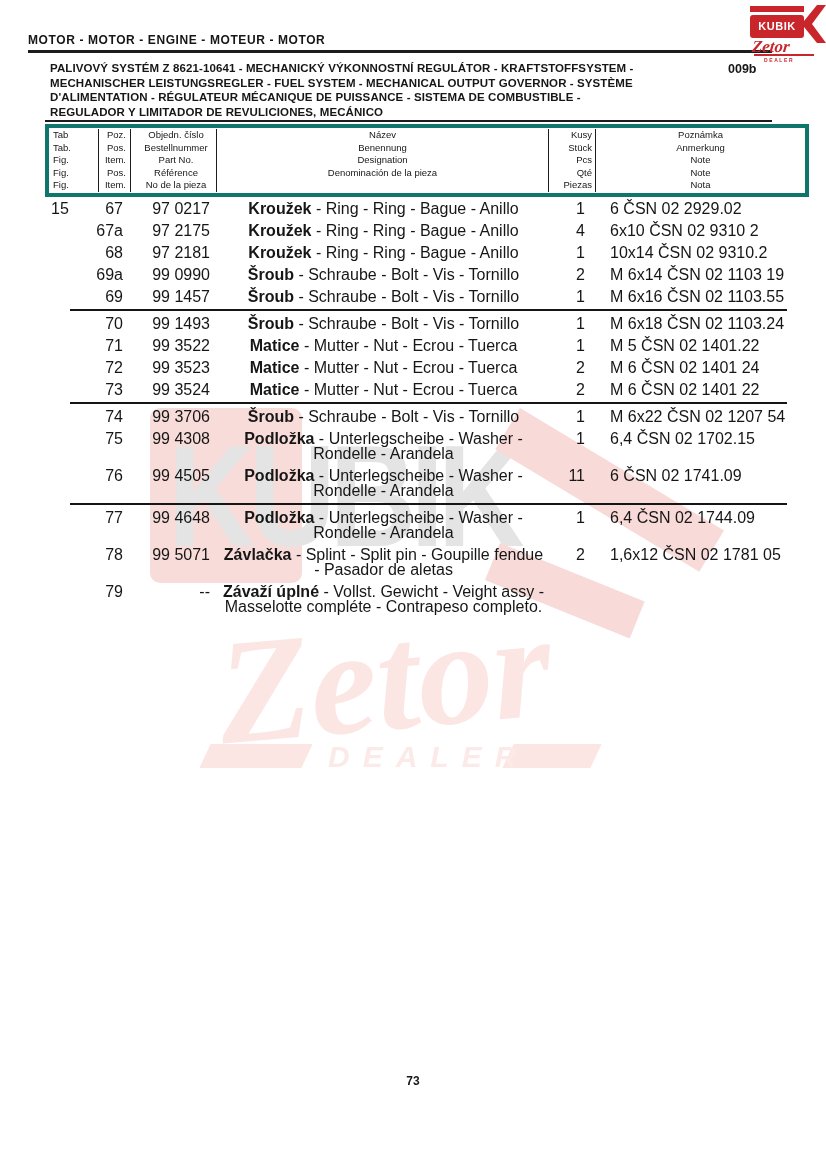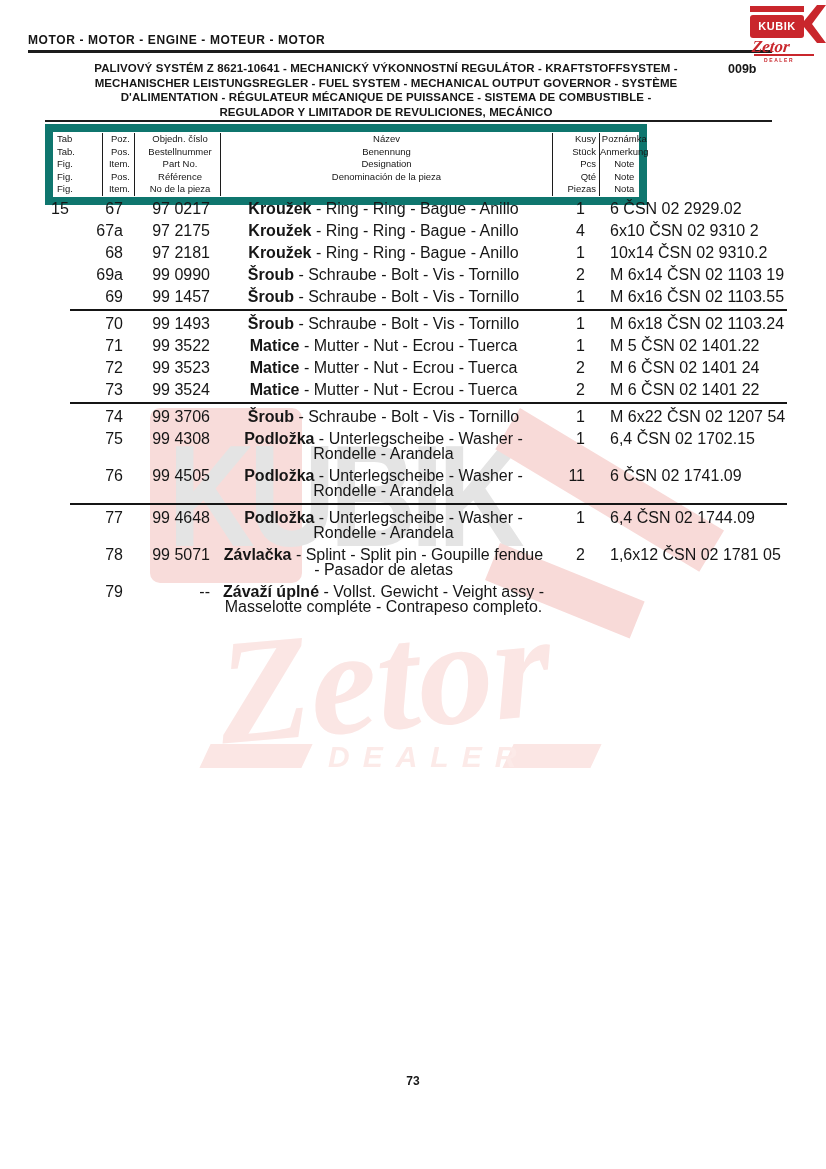--- a/index.html
+++ b/index.html
@@ -40,26 +40,26 @@
   .logo .kchev{position:absolute;left:54px;top:0;}
   .logo .zetor{position:absolute;left:2px;top:33px;font-family:"Liberation Serif", serif;
                font-style:italic;font-weight:700;font-size:17px;color:#c9262c;line-height:1;
                transform:skewX(-6deg);}
   .logo .zrule{position:absolute;left:4px;top:49px;width:60px;height:2px;background:#c9262c;}
   .logo .dealer{position:absolute;left:14px;top:52px;font-size:5px;line-height:6px;
                 letter-spacing:1.6px;color:#c9262c;font-weight:700;}
 
   
   .title{position:absolute;left:50px;top:61px;width:672px;font-size:11.5px;font-weight:700;
-         line-height:14.7px;letter-spacing:.1px;text-align:center;}
+         line-height:14.7px;letter-spacing:.1px;}
   .code{position:absolute;left:728px;top:62px;font-size:12.5px;font-weight:700;}
   .title-rule{position:absolute;left:45px;top:120px;width:727px;height:2px;background:#1c1c1c;}
 
   
-  .thead{position:absolute;left:45px;top:124px;width:602px;border:8px solid #0f766e;
+  .thead{position:absolute;left:45px;top:124px;width:764px;border:4px solid #0f766e;
          display:grid;grid-template-columns:50px 32px 86px 332px 47px 1fr;
          font-size:9.5px;line-height:12.5px;padding:1px 0;}
   .hcol{border-right:1px solid #1c1c1c;}
   .hcol:last-child{border-right:none;}
   .h-tab .hline{padding-left:4px;text-align:left;}
   .h-poz .hline{padding-right:4px;text-align:right;}
   .h-part .hline{padding-left:5px;text-align:center;}
   .h-name .hline{text-align:center;}
   .h-qty .hline{padding-right:3px;text-align:right;}
   .h-note .hline{text-align:center;}

